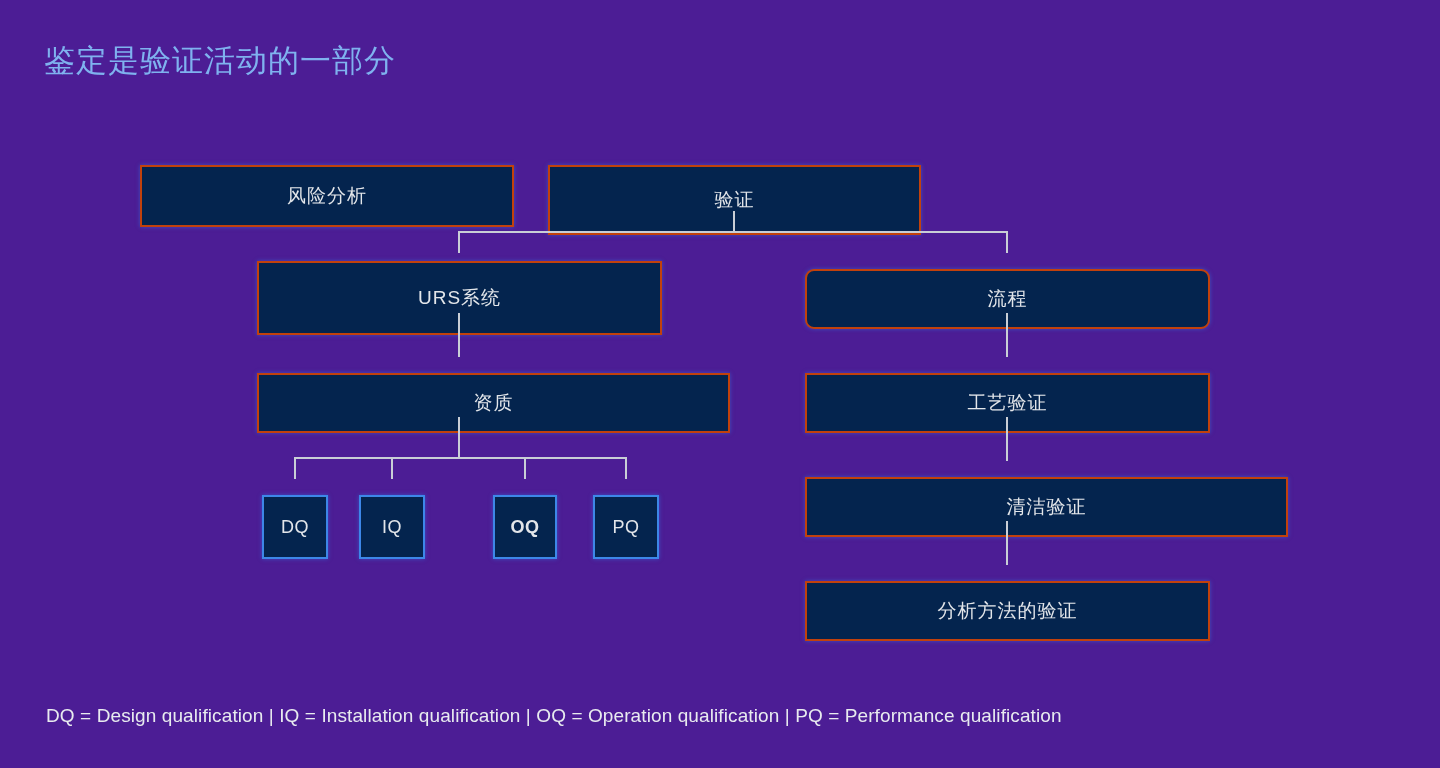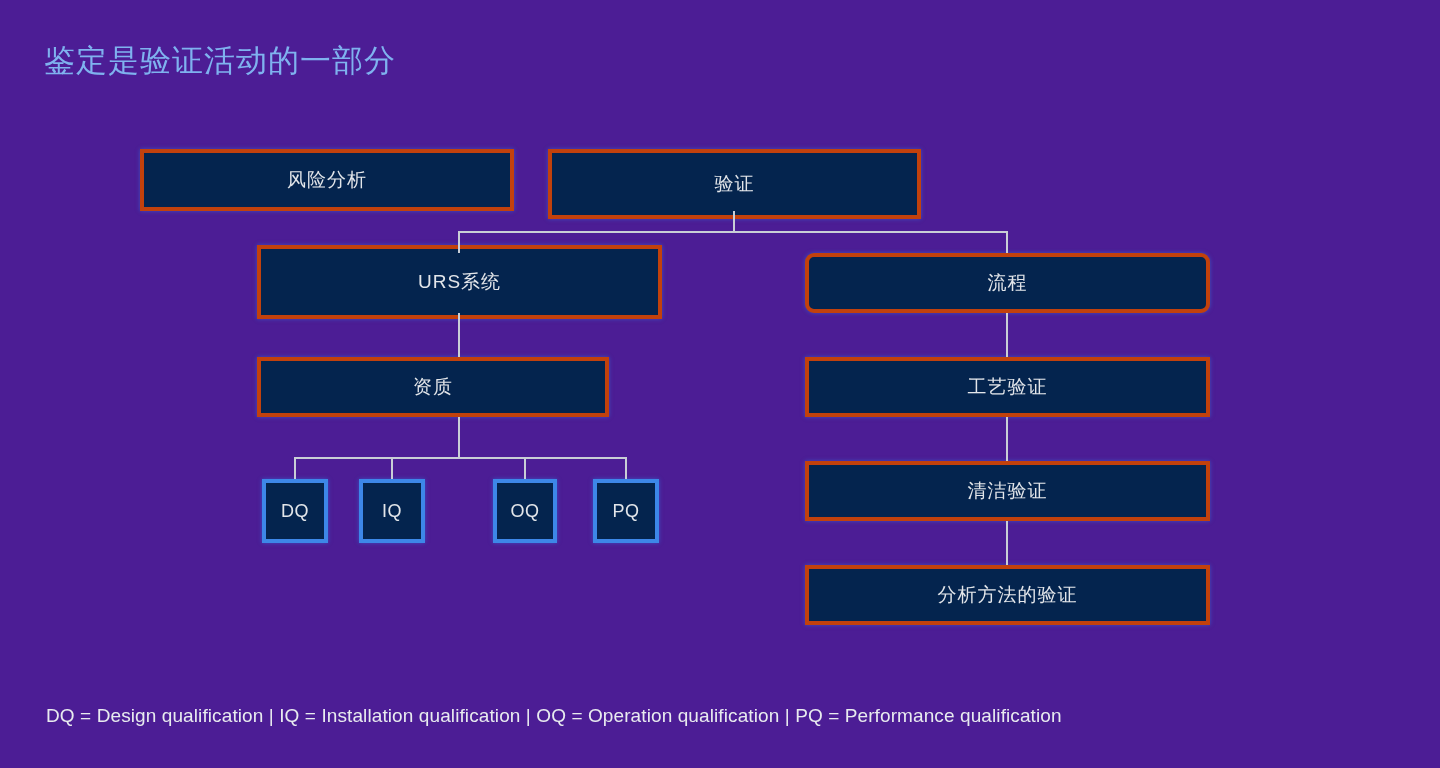--- a/index.html
+++ b/index.html
@@ -28,30 +28,31 @@
     top: 40px;
     font-size: 31px;
     letter-spacing: 1px;
     color: #7fb2ef;
     white-space: nowrap;
   }
   
   .node {
     position: absolute;
     box-sizing: border-box;
-    border: 4px solid #c2410c;
+    border: 2px solid #c2410c;
     background: #04244e;
     color: #e3e6ea;
     display: flex;
     align-items: center;
     justify-content: center;
     font-size: 19px;
     letter-spacing: 1px;
     box-shadow: 0 0 4px rgba(45,124,228,0.55);
     white-space: nowrap;
+    margin-top: 16px;
   }
   .node.small {
     font-size: 18px;
     letter-spacing: 0.5px;
     border-color: #3d87e8;
   }
   
   .line {
     position: absolute;
     background: #c9ced6;
@@ -85,45 +86,45 @@
   </div>
 
   <div class="node" style="left:257px; top:245px; width:405px; height:74px;">
     <span>URS系统</span>
   </div>
 
   <div class="node" style="left:805px; top:253px; width:405px; height:60px;border-radius:9px;">
     <span>流程</span>
   </div>
 
-  <div class="node" style="left:257px; top:357px; width:352px; height:60px;">
+  <div class="node" style="left:257px; top:357px; width:473px; height:60px;">
     <span>资质</span>
   </div>
 
   <div class="node" style="left:805px; top:357px; width:405px; height:60px;">
     <span>工艺验证</span>
   </div>
 
-  <div class="node" style="left:805px; top:461px; width:405px; height:60px;">
+  <div class="node" style="left:805px; top:461px; width:483px; height:60px;">
     <span>清洁验证</span>
   </div>
 
   <div class="node" style="left:805px; top:565px; width:405px; height:60px;">
     <span>分析方法的验证</span>
   </div>
 
   <div class="node small" style="left:262px; top:479px; width:66px; height:64px;">
     <span>DQ</span>
   </div>
 
   <div class="node small" style="left:359px; top:479px; width:66px; height:64px;">
     <span>IQ</span>
   </div>
 
-  <div class="node small" style="left:493px; top:479px; width:64px; height:64px;">
+  <div class="node small" style="left:493px; top:479px; width:64px; height:64px;font-weight:bold;">
     <span>OQ</span>
   </div>
 
   <div class="node small" style="left:593px; top:479px; width:66px; height:64px;">
     <span>PQ</span>
   </div>
 
   <div class="line vline" style="left:733px; top:211px; width:2px; height:20px;"></div>
 
   <div class="line hline" style="left:458px; top:231px; width:550px; height:2px;"></div>

